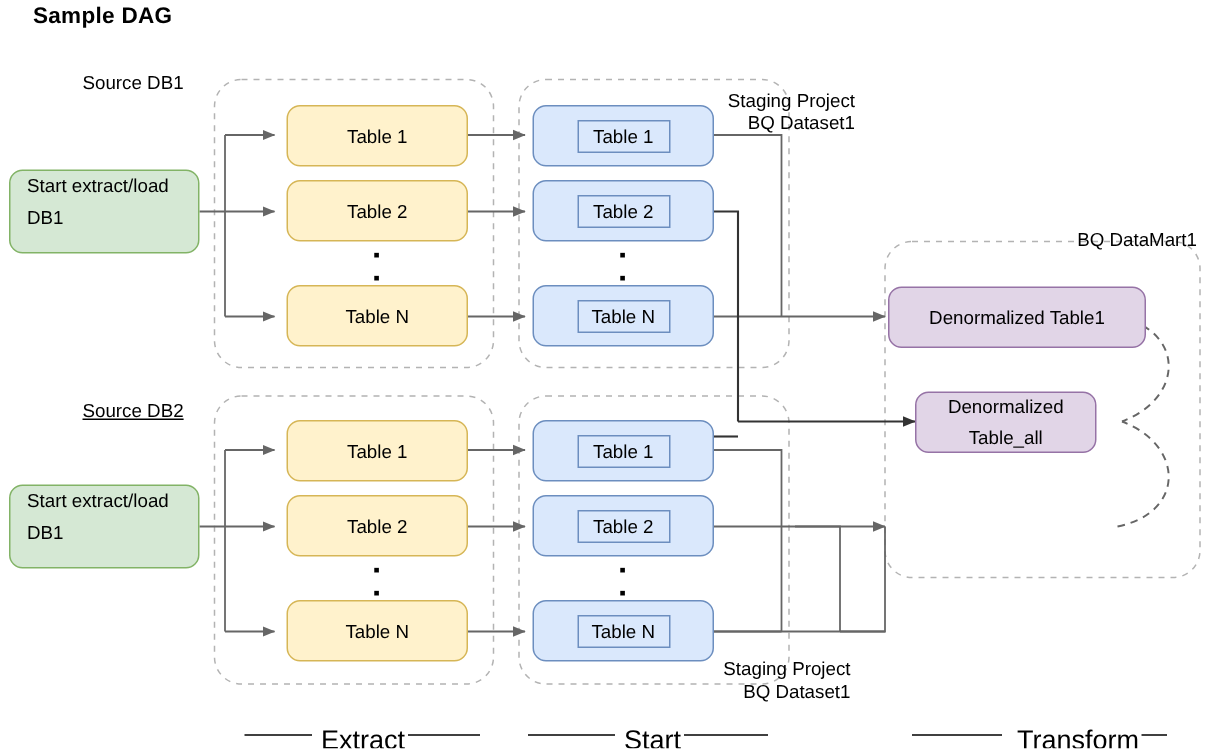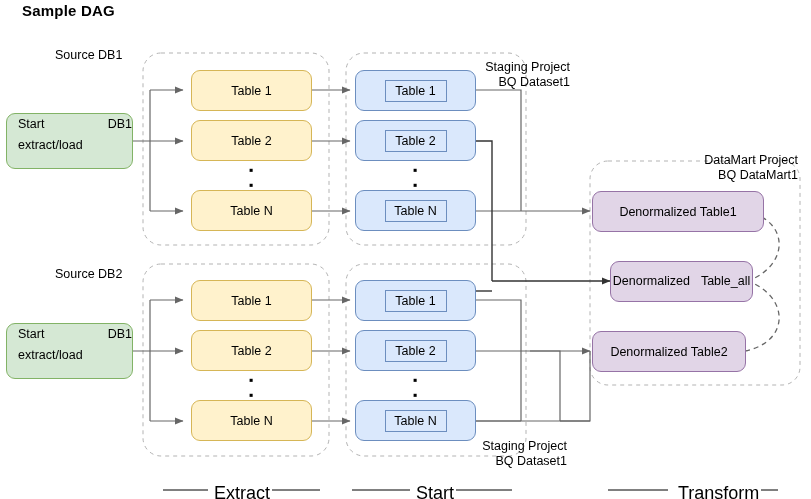--- a/index.html
+++ b/index.html
@@ -89,23 +89,23 @@
     border: 1px solid #6c8ebf;
     background: #dae8fc;
     width: 62px;
     height: 22px;
     display: flex;
     align-items: center;
     justify-content: center;
     font-size: 12.5px;
   }
   .two-line {
+    flex-direction: column;
     justify-content: center;
     line-height: 21px;
-    gap: 11px;
   }
   .ellipsis-dots {
     position: absolute;
     width: 14px;
     text-align: center;
     font-size: 12.5px;
     line-height: 11px;
     color: #000;
   }
   .phase-label {
@@ -191,34 +191,33 @@
       <path d="M448,490 L512,490"></path>
       <path d="M608,490 L668,490"></path>
       <path d="M722,490 L778,490"></path>
     </g>
   </svg>
 
   <div class="title">Sample DAG</div>
 
   <div class="grp-label" style="left:55px; top:48px;">Source DB1</div>
 
-  <div class="grp-label" style="left:55px; top:267px;">Source DB2</div>
+  <div class="grp-label" style="left:55px; top:267px;text-decoration:underline;">Source DB2</div>
 
   <div class="grp-label right" style="left:440px; top:60px; width:130px;">
     <div>Staging Project</div>
     <div>BQ Dataset1</div>
   </div>
 
   <div class="grp-label right" style="left:437px; top:439px; width:130px;">
     <div>Staging Project</div>
     <div>BQ Dataset1</div>
   </div>
 
   <div class="grp-label right" style="left:650px; top:153px; width:148px;">
-    <div>DataMart Project</div>
     <div>BQ DataMart1</div>
   </div>
 
   <div class="node start two-line" style="left:6px; top:113px; width:127px; height:56px;">
     <div style="align-self:flex-start; padding-left:0;">Start extract/load</div>
     <div style="align-self:flex-start; padding-left:0;">DB1</div>
   </div>
 
   <div class="node start two-line" style="left:6px; top:323px; width:127px; height:56px;">
     <div style="align-self:flex-start;">Start extract/load</div>
@@ -256,24 +255,23 @@
     <span class="inner-table">Table 2</span>
   </div>
   <div class="ellipsis-dots" style="left:408px; top:375px;">▪</div>
   <div class="ellipsis-dots" style="left:408px; top:390px;">▪</div>
   <div class="node load" style="left:355px; top:400px; width:121px; height:41px;">
     <span class="inner-table">Table N</span>
   </div>
 
   <div class="node transform center" style="left:592px; top:191px; width:172px; height:41px;">Denormalized Table1</div>
 
-  <div class="node transform center two-line" style="left:610px; top:261px; width:143px; height:41px;">
+  <div class="node transform center two-line" style="left:610px; top:261px; width:121px; height:41px;">
     <div>Denormalized</div>
     <div>Table_all</div>
   </div>
 
-  <div class="node transform center" style="left:592px; top:331px; width:154px; height:41px;">Denormalized Table2</div>
 
   <div class="phase-label" style="left:212px; top:483px;">Extract</div>
   <div class="phase-label" style="left:414px; top:483px;">Start</div>
   <div class="phase-label" style="left:676px; top:483px;text-align:center;">Transform</div>
 
 </div>
 
 </body></html>

